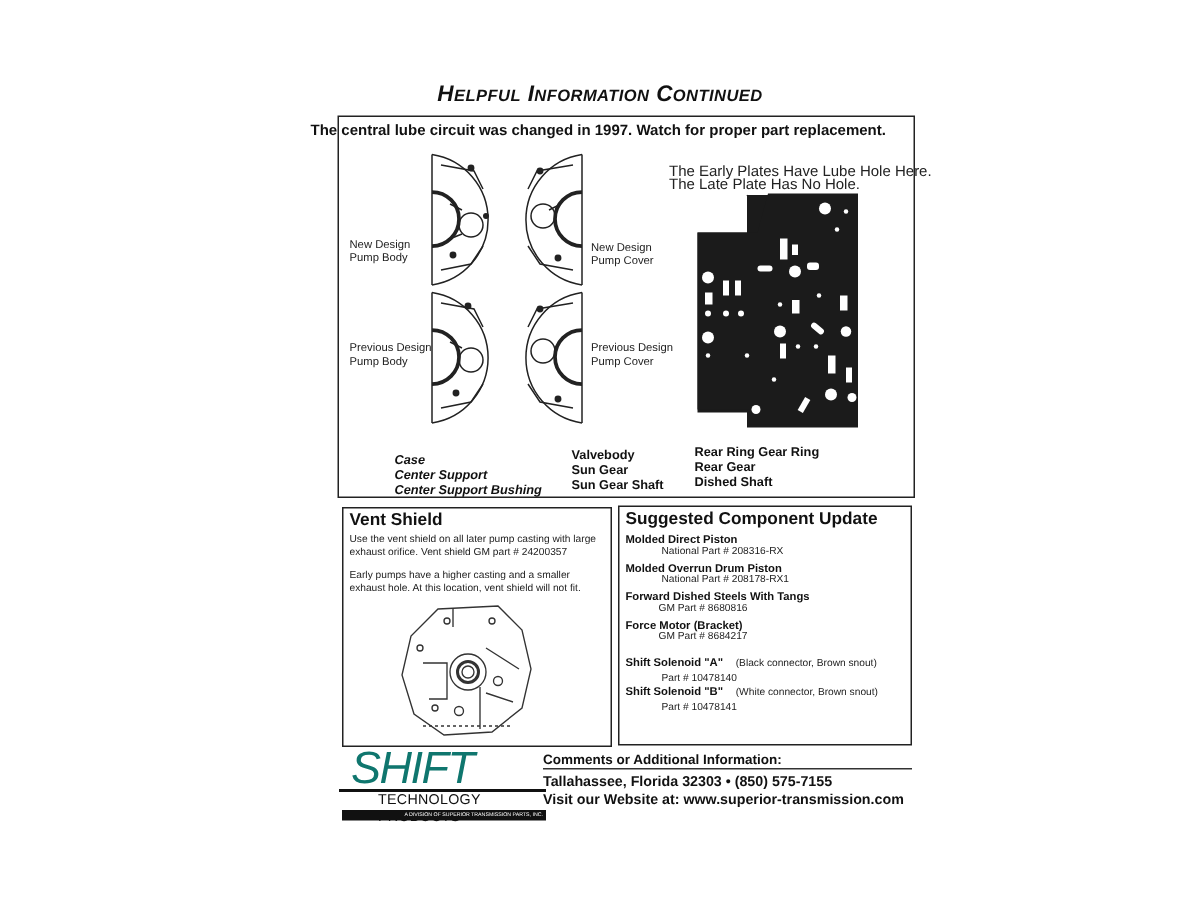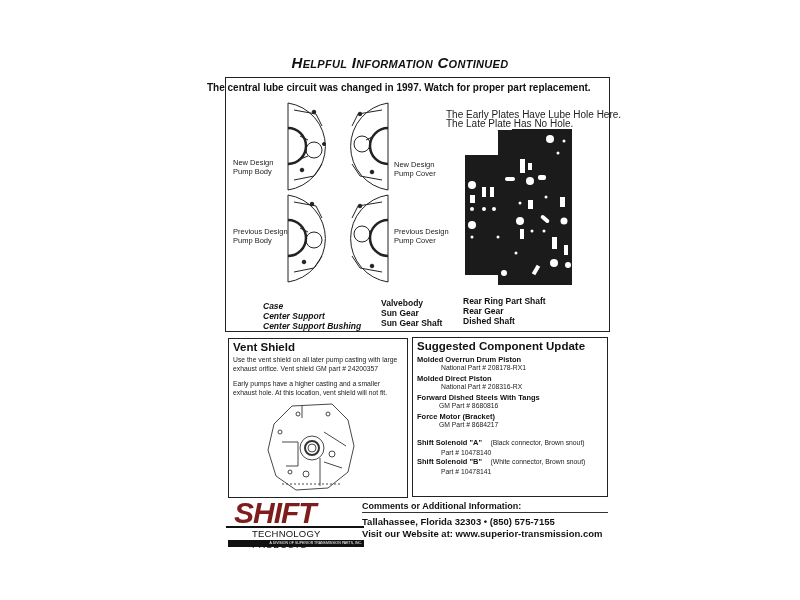--- a/index.html
+++ b/index.html
@@ -12,21 +12,21 @@
   .top-note { left:207px; width:385px; top:82px; font-weight:bold; font-size:10px; }
   .lbl { font-size:7.5px; line-height:9px; color:#222; }
   .comp-list { font-weight:bold; font-size:8.5px; line-height:10px; color:#111; }
   .vent-box { left:228px; top:338px; width:180px; height:160px; border:1.5px solid #222; box-sizing:border-box; }
   .update-box { left:412px; top:337px; width:196px; height:160px; border:1.5px solid #222; box-sizing:border-box; }
   .box-title { font-weight:bold; font-size:11.5px; }
   .small { font-size:6.8px; line-height:8.5px; color:#222; }
   .part-name { font-weight:900; font-size:7.5px; color:#111; }
   .part-num { font-size:6.8px; color:#222; }
   .footer-text { font-weight:bold; font-size:9.5px; line-height:12px; color:#111; }
-  .logo-shift { font-weight:700; font-style:italic; font-size:30px; letter-spacing:-1px; color:#7f1d1d; }
+  .logo-shift { font-weight:400; font-style:italic; font-size:30px; letter-spacing:-1px; color:#0f766e; }
 </style>
 </head>
 <body>
 
 <div class="abs page-title">Helpful Information Continued</div>
 
 <div class="abs top-box"></div>
 <div class="abs top-note">The central lube circuit was changed in 1997. Watch for proper part replacement.</div>
 
 <div class="abs lbl" style="left:233px; top:158px;">
@@ -136,21 +136,21 @@
   <div>Case</div>
   <div>Center Support</div>
   <div>Center Support Bushing</div>
 </div>
 <div class="abs comp-list" style="left:381px; top:298px;">
   <div>Valvebody</div>
   <div>Sun Gear</div>
   <div>Sun Gear Shaft</div>
 </div>
 <div class="abs comp-list" style="left:463px; top:296px;">
-  <div>Rear Ring Part Shaft</div>
+  <div>Rear Ring Gear Ring</div>
   <div>Rear Gear</div>
   <div>Dished Shaft</div>
 </div>
 
 <div class="abs vent-box"></div>
 <div class="abs box-title" style="left:233px; top:341px;">Vent Shield</div>
 <div class="abs small" style="left:233px; top:356px; width:172px;">Use the vent shield on all later pump casting with large exhaust orifice. Vent shield GM part # 24200357</div>
 <div class="abs small" style="left:233px; top:380px; width:172px;">Early pumps have a higher casting and a smaller exhaust hole. At this location, vent shield will not fit.</div>
 <svg class="abs" style="left:262px; top:402px;" width="100" height="92">
   <g fill="none" stroke="#333" stroke-width="0.9">
@@ -167,26 +167,26 @@
       <circle cx="28" cy="70" r="2"></circle>
     <path d="M20,82 L80,82" stroke-dasharray="2 2"></path>
   </g>
 </svg>
 
 <div class="abs update-box"></div>
 <div class="abs box-title" style="left:417px; top:340px;">Suggested Component Update</div>
 
 <div class="abs" style="left:417px; top:355px; width:190px;">
   <div style="height:19px;">
+    <div class="part-name">Molded Direct Piston</div>
+    <div class="part-num" style="padding-left:24px;">National Part # 208316-RX</div>
+  </div>
+  <div style="height:19px;">
     <div class="part-name">Molded Overrun Drum Piston</div>
     <div class="part-num" style="padding-left:24px;">National Part # 208178-RX1</div>
-  </div>
-  <div style="height:19px;">
-    <div class="part-name">Molded Direct Piston</div>
-    <div class="part-num" style="padding-left:24px;">National Part # 208316-RX</div>
   </div>
   <div style="height:19px;">
     <div class="part-name">Forward Dished Steels With Tangs</div>
     <div class="part-num" style="padding-left:22px;">GM Part # 8680816</div>
   </div>
   <div style="height:19px;">
     <div class="part-name">Force Motor (Bracket)</div>
     <div class="part-num" style="padding-left:22px;">GM Part # 8684217</div>
   </div>
   <div style="height:19px;">

